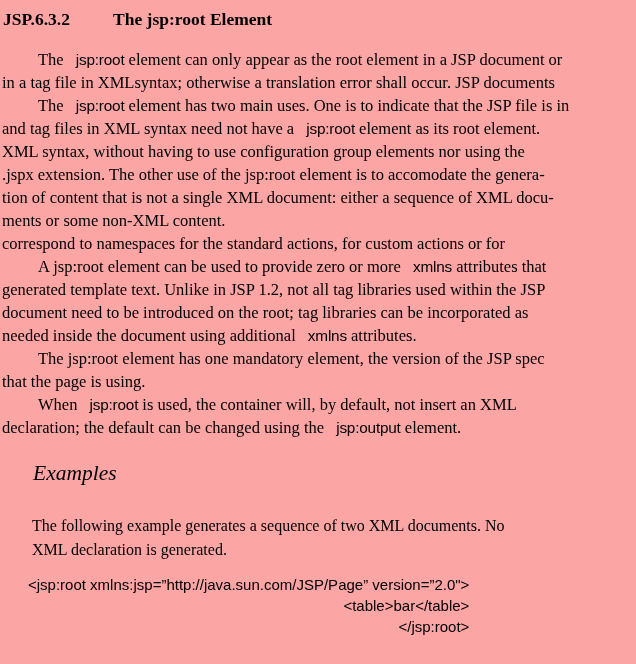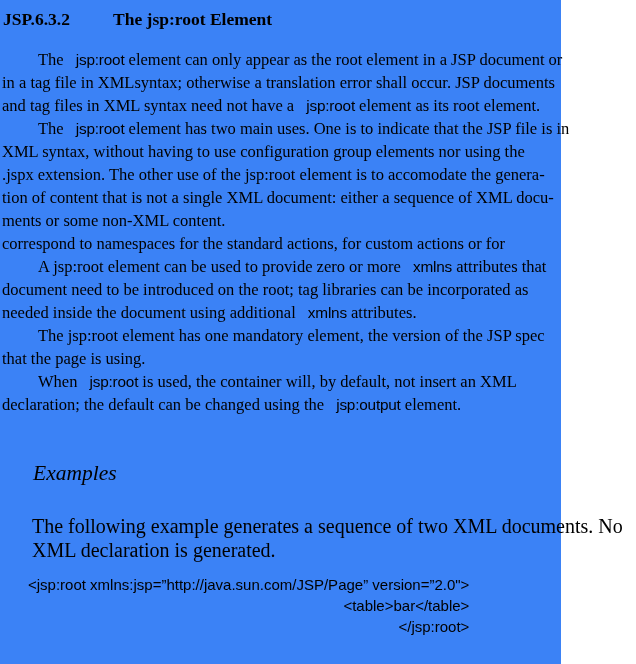--- a/index.html
+++ b/index.html
@@ -3,21 +3,21 @@
 <meta charset="utf-8">
 <style>
   html, body { margin: 0; padding: 0; }
   body {
     width: 636px; height: 664px;
     background: #ffffff;
     color: #000000;
     font-family: "Liberation Serif", serif;
     overflow: hidden;
   }
-  .doc { position: relative; width: 561px; height: 664px; background: #3b82f6; }
+  .doc { position: relative; width: 636px; height: 664px; background: #fca5a5; }
 
   .h {
     position: absolute; top: 9px; left: 3px;
     font-size: 17.5px; font-weight: bold; white-space: nowrap;
   }
   .hnum { display: inline-block; min-width: 110px; }
 
   .body-text {
     position: absolute; top: 48px; left: 2px; right: 4px;
     font-size: 16.5px; line-height: 23px;
@@ -33,21 +33,21 @@
   }
 
   .ex-h {
     position: absolute; top: 461px; left: 33px;
     font-size: 21.5px; font-style: italic; font-weight: normal;
     white-space: nowrap;
   }
 
   .intro {
     position: absolute; top: 514px; left: 32px;
-    font-size: 20px; line-height: 24px;
+    font-size: 16px; line-height: 24px;
   }
 
   .code {
     position: absolute; top: 574px; left: 28px;
     font-family: "Liberation Sans", sans-serif;
     font-size: 15px; line-height: 21px; text-align: right;
   }
   .code .line.ci-1 { padding-left: 27px; }
 </style>
 </head>
@@ -55,28 +55,29 @@
 
 <div class="doc">
 
   <div class="h">
     <span class="hnum">JSP.6.3.2</span><span class="htitle">The jsp:root Element</span>
   </div>
 
   <div class="body-text" id="bodyText">
       <div class="line indent"><span>The </span><span class="code-inline">jsp:root</span><span> element can only appear as the root element in a JSP document or</span></div>
       <div class="line"><span>in a tag file in XMLsyntax; otherwise a translation error shall occur. JSP documents</span></div>
+      <div class="line indent"><span>The </span><span class="code-inline">jsp:root</span><span> element has two main uses. One is to indicate that the JSP file is in</span></div>
       <div class="line"><span>and tag files in XML syntax need not have a </span><span class="code-inline">jsp:root</span><span> element as its root element.</span></div>
-      <div class="line indent"><span>The </span><span class="code-inline">jsp:root</span><span> element has two main uses. One is to indicate that the JSP file is in</span></div>
       <div class="line"><span>XML syntax, without having to use configuration group elements nor using the</span></div>
       <div class="line"><span>.jspx extension. The other use of the jsp:root element is to accomodate the genera-</span></div>
       <div class="line"><span>tion of content that is not a single XML document: either a sequence of XML docu-</span></div>
       <div class="line"><span>ments or some non-XML content.</span></div>
       <div class="line"><span>correspond to namespaces for the standard actions, for custom actions or for</span></div>
       <div class="line indent"><span>A jsp:root element can be used to provide zero or more </span><span class="code-inline">xmlns</span><span> attributes that</span></div>
+      <div class="line"><span>generated template text. Unlike in JSP 1.2, not all tag libraries used within the JSP</span></div>
       <div class="line"><span>document need to be introduced on the root; tag libraries can be incorporated as</span></div>
       <div class="line"><span>needed inside the document using additional </span><span class="code-inline">xmlns</span><span> attributes.</span></div>
       <div class="line indent"><span>The jsp:root element has one mandatory element, the version of the JSP spec</span></div>
       <div class="line"><span>that the page is using.</span></div>
       <div class="line indent"><span>When </span><span class="code-inline">jsp:root</span><span> is used, the container will, by default, not insert an XML</span></div>
       <div class="line"><span>declaration; the default can be changed using the </span><span class="code-inline">jsp:output</span><span> element.</span></div>
     </div>
 
   <div class="ex-h">Examples</div>
 

